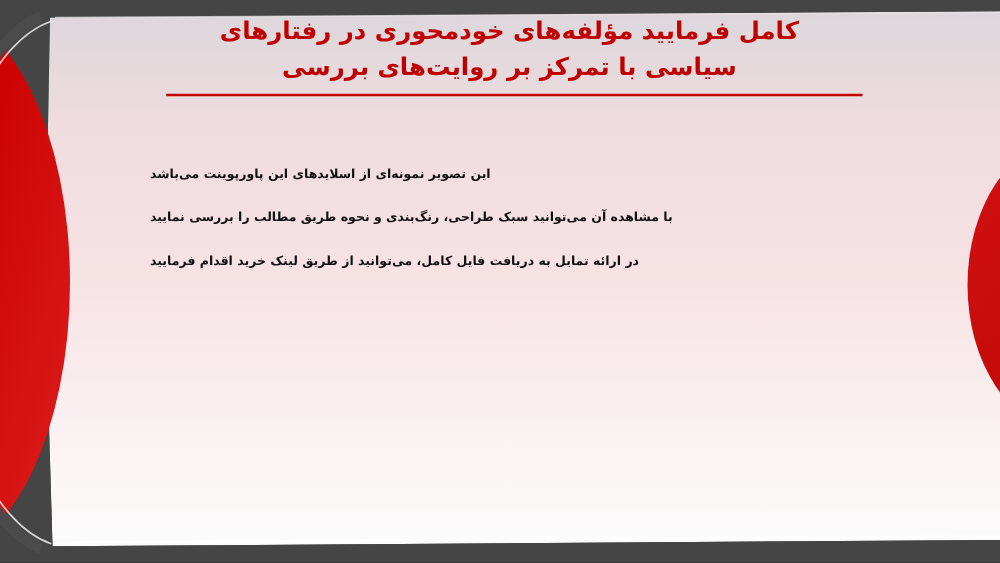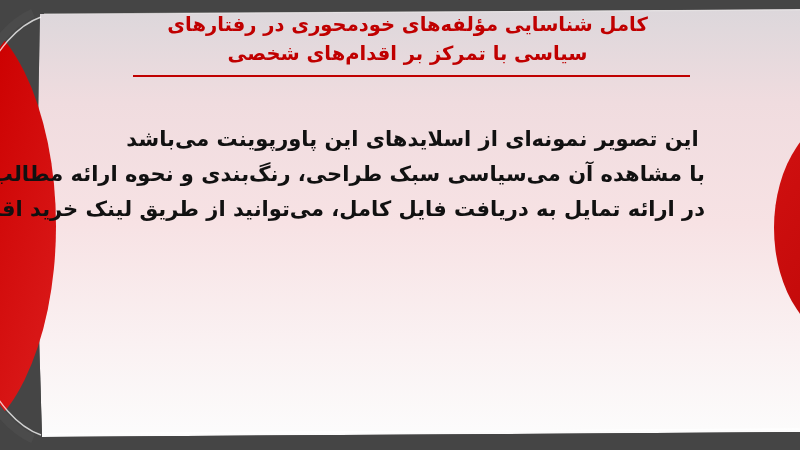--- a/index.html
+++ b/index.html
@@ -70,25 +70,25 @@
   .body-block {
     position: absolute;
     top: 122px;
     left: 120px;
     width: 585px;
     direction: rtl;
     text-align: center;
   }
   .body-line {
     color: #111111;
-    font-size: 21px;
+    font-size: 10px;
     font-weight: bold;
     line-height: 35px;
     white-space: nowrap;
-    text-align: center;
+    text-align: left;
   }
 </style>
 </head>
 <body>
 
 <div id="slide">
 
   <div class="frame-bg"></div>
 
   <div class="panel-clip">
@@ -149,26 +149,26 @@
 
       <line x1="44" y1="434" x2="800" y2="429" stroke="#ffffff" stroke-width="1.6" opacity="0.85"></line>
 
       <line x1="44" y1="14" x2="800" y2="10" stroke="#e9e6e6" stroke-width="1.2" opacity="0.7"></line>
     </svg>
   </div>
 
   <div class="content">
 
     <div class="title-block">
-      <div class="title-line">کامل شناسایی مؤلفه‌های خودمحوری در رفتارهای</div>
-      <div class="title-line">سیاسی با تمرکز بر اقدام‌های شخصی</div>
+      <div class="title-line">کامل فرمایید مؤلفه‌های خودمحوری در رفتارهای</div>
+      <div class="title-line">سیاسی با تمرکز بر روایت‌های بررسی</div>
     </div>
 
     <div class="title-rule"></div>
 
     <div class="body-block">
       <div class="body-line">این تصویر نمونه‌ای از اسلایدهای این پاورپوینت می‌باشد</div>
-      <div class="body-line">با مشاهده آن می‌سیاسی سبک طراحی، رنگ‌بندی و نحوه ارائه مطالب را بررسی نمایید</div>
+      <div class="body-line">با مشاهده آن می‌توانید سبک طراحی، رنگ‌بندی و نحوه طریق مطالب را بررسی نمایید</div>
       <div class="body-line">در ارائه تمایل به دریافت فایل کامل، می‌توانید از طریق لینک خرید اقدام فرمایید</div>
     </div>
 
   </div>
 </div>
 
 </body></html>

